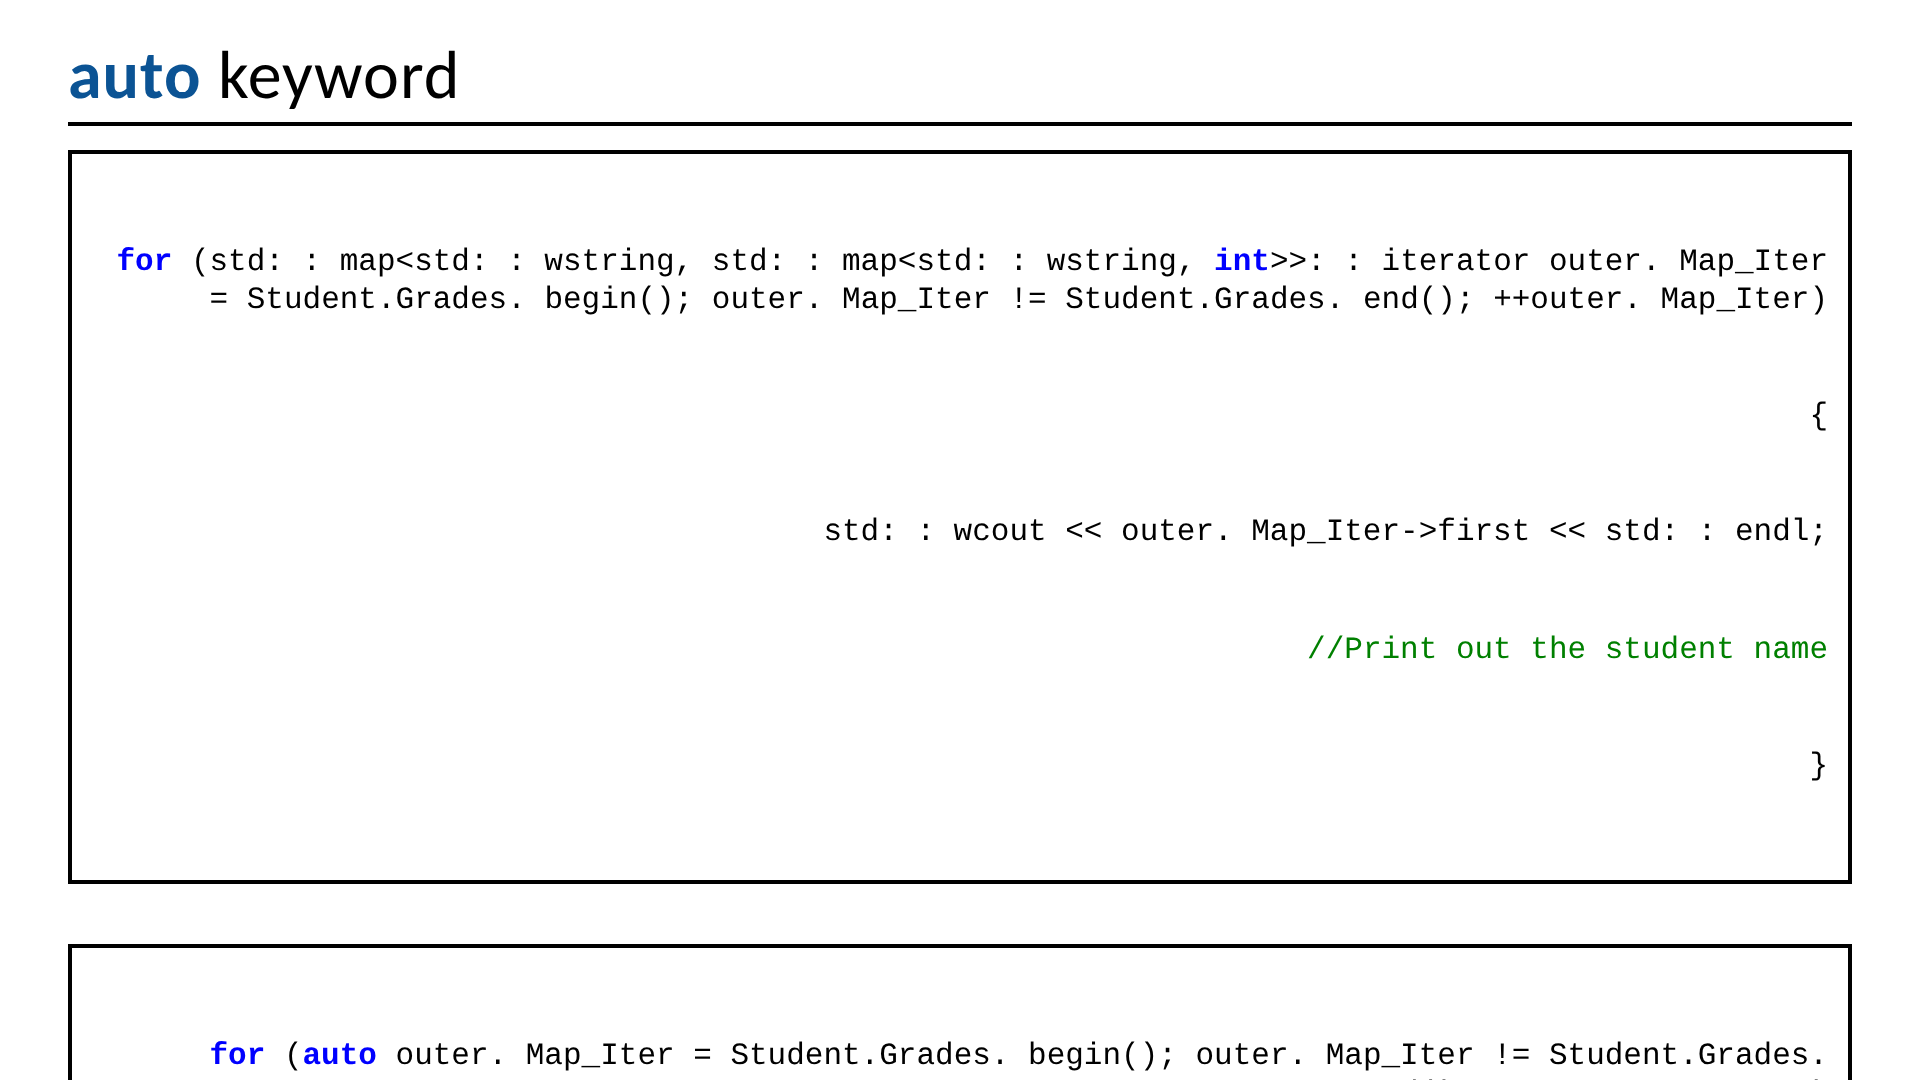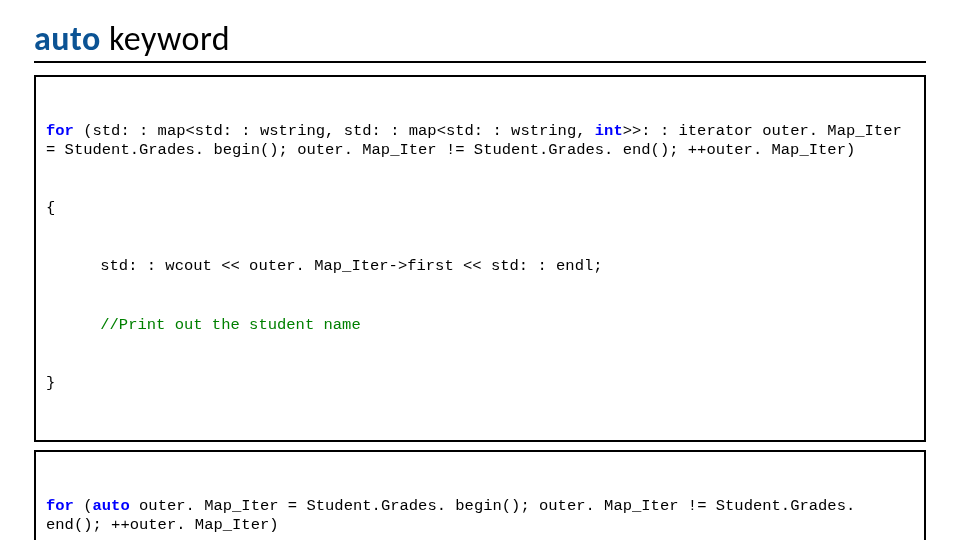--- a/index.html
+++ b/index.html
@@ -26,27 +26,28 @@
     margin-bottom: 12px;
     letter-spacing: 0.5px;
   }
   .title .kw-title {
     color: #0b5394;
     font-weight: 700;
   }
   .code-box {
     border: 2px solid #000;
     padding: 6px 10px 8px 10px;
-    margin-bottom: 8px;
+    margin-bottom: 30px;
     font-family: "Courier New", monospace;
     font-size: 15.5px;
     line-height: 1.25;
     white-space: pre-wrap;
     word-break: break-word;
     color: #000;
+    text-align: right;
   }
   .code-box .kw { color: #0000ff; font-weight: 700; }
   .code-box .cm { color: #008000; }
   .code-box .arrow { color: #000; }
   .indent1 { padding-left: 3.5em; }
 </style>
 </head>
 <body>
 
 <div class="slide">

